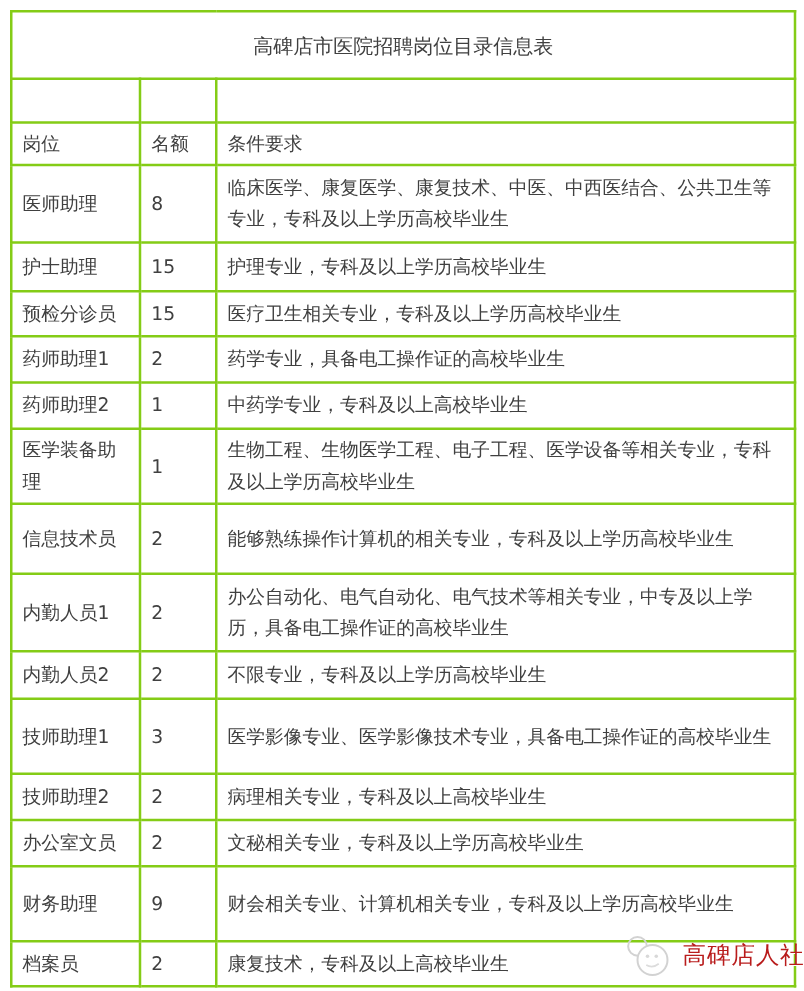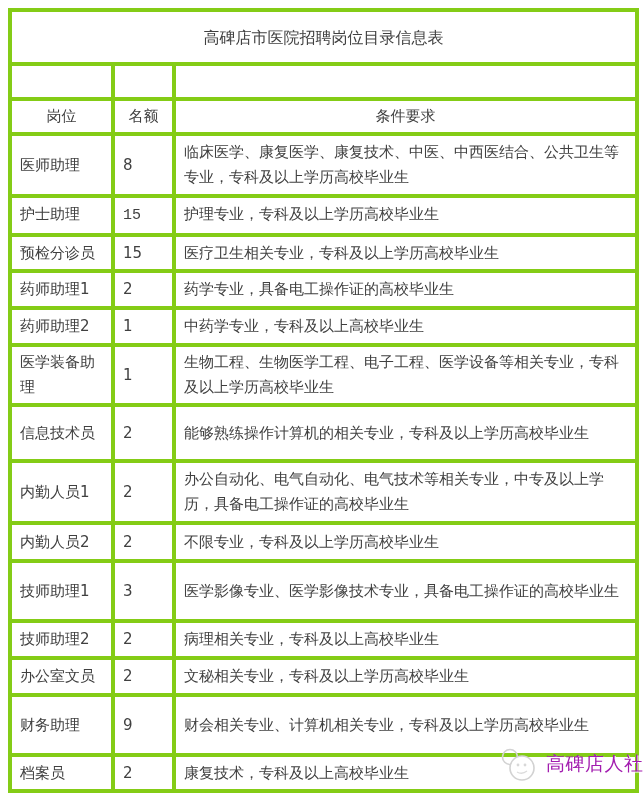--- a/index.html
+++ b/index.html
@@ -19,52 +19,52 @@
     position: absolute;
     left: 8px; top: 8px;
     width: 627px;
     border-collapse: collapse;
     table-layout: fixed;
   }
   col.c1 { width: 103px; }
   col.c2 { width: 61px; }
   col.c3 { width: 463px; }
   td {
-    border: 4px solid #84cc16;
+    border: 2px solid #84cc16;
     padding: 3px 8px;
     font-size: 15px;
     line-height: 25px;
     vertical-align: middle;
     word-break: break-all;
     text-align: left;
     background: #ffffff;
   }
   .title-row td {
     text-align: center;
     font-size: 16px;
   }
-  .header-row td { text-align: center; }
+  .header-row td { text-align: left; }
   
   .h54 { height: 54px; }
   .h35 { height: 35px; }
   .h34 { height: 34px; }
   .h62 { height: 62px; padding-left: 44px; }
   .h60 { height: 60px; }
   .h56 { height: 56px; }
-  .h39 { height: 39px; font-family: Liberation Mono, monospace; }
+  .h39 { height: 39px; }
   .h38 { height: 38px; }
   .h37 { height: 37px; }
   .h36 { height: 36px; }
   .watermark {
     position: absolute;
     left: 496px; top: 744px;
     display: flex;
     align-items: center;
     gap: 6px;
-    color: #a21caf;
+    color: #b91c1c;
     pointer-events: none;
   }
   .watermark .wm-label {
     font-size: 19px;
     letter-spacing: 0.5px;
     text-shadow: 1px 1px 0 #ffffff;
     white-space: nowrap;
   }
   .watermark svg { display: block; }
 </style>

